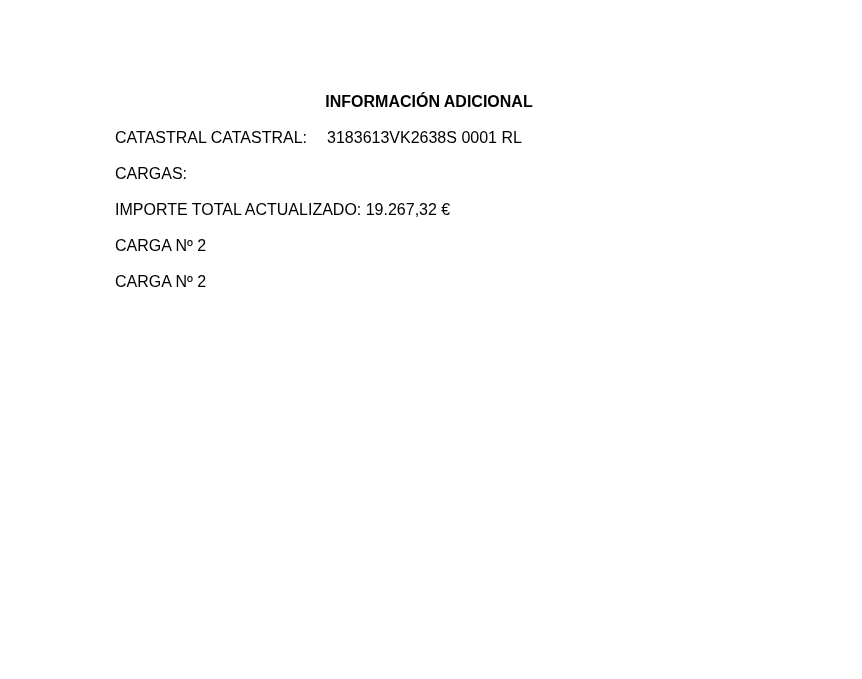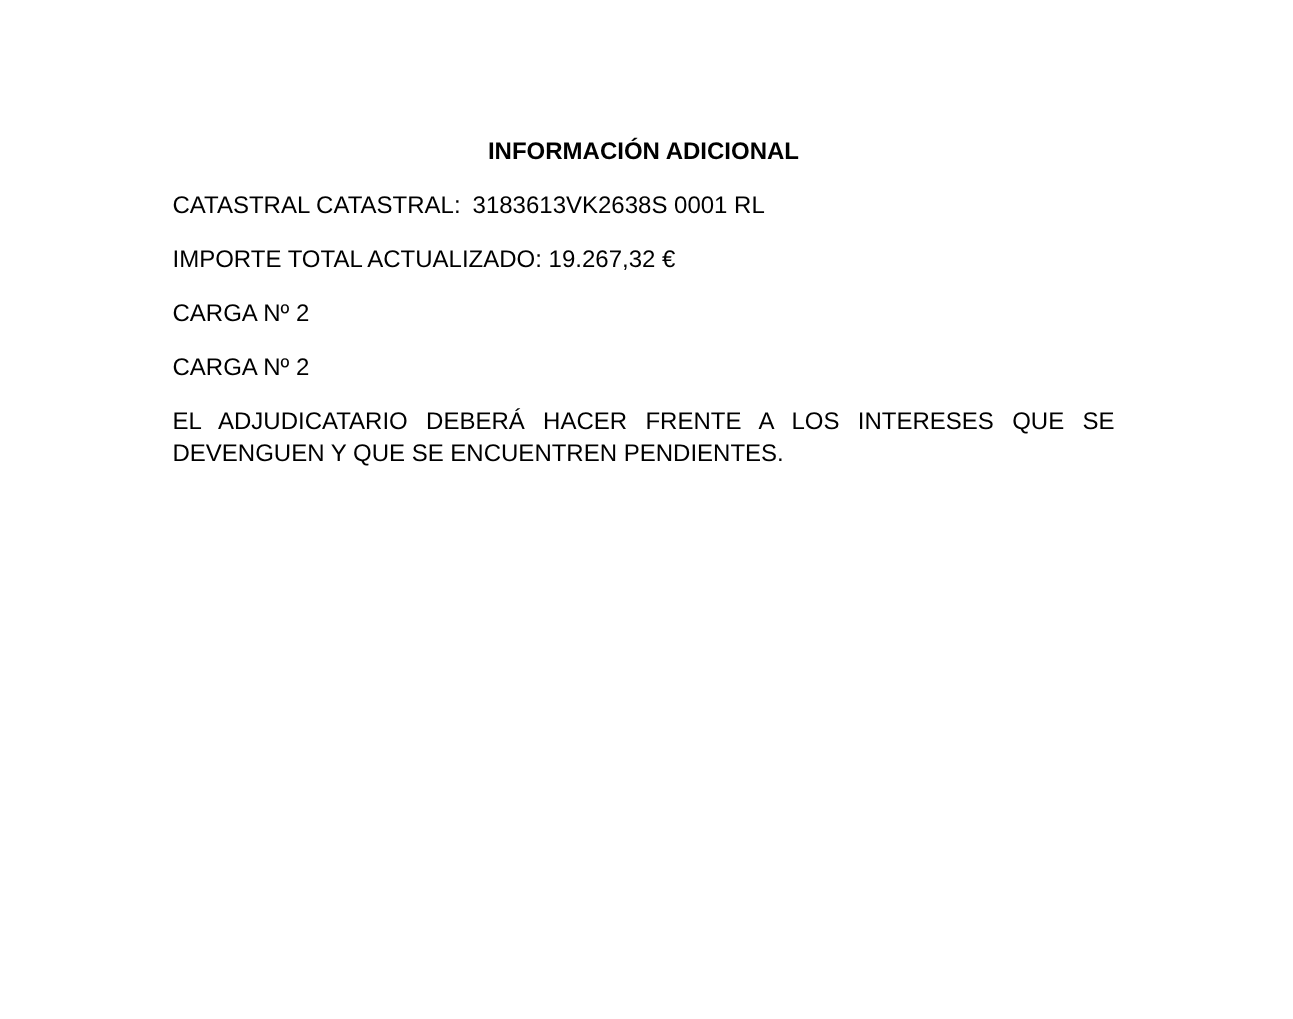--- a/index.html
+++ b/index.html
@@ -30,38 +30,38 @@
   }
   .doc-title {
     text-align: center;
     font-weight: bold;
   }
   .justify {
     text-align: justify;
   }
   .ref-value {
     display: inline-block;
-    margin-left: 8px;
+    margin-left: 20px;
   }
 </style>
 </head>
 <body>
 
 <div class="page">
   <div class="content">
 
     <p class="doc-title">INFORMACIÓN ADICIONAL</p>
 
     <p><span>CATASTRAL CATASTRAL:</span><span class="ref-value">3183613VK2638S 0001 RL</span></p>
 
+    <p>CARGAS:</p>
 
     <p>IMPORTE TOTAL ACTUALIZADO: 19.267,32 €</p>
 
     <p>CARGA Nº 2</p>
 
 
     <p>CARGA Nº 2</p>
 
 
-    <p class="justify">EL ADJUDICATARIO DEBERÁ HACER FRENTE A LOS INTERESES QUE SE DEVENGUEN Y QUE SE ENCUENTREN PENDIENTES.</p>
 
   </div>
 </div>
 
 </body></html>

